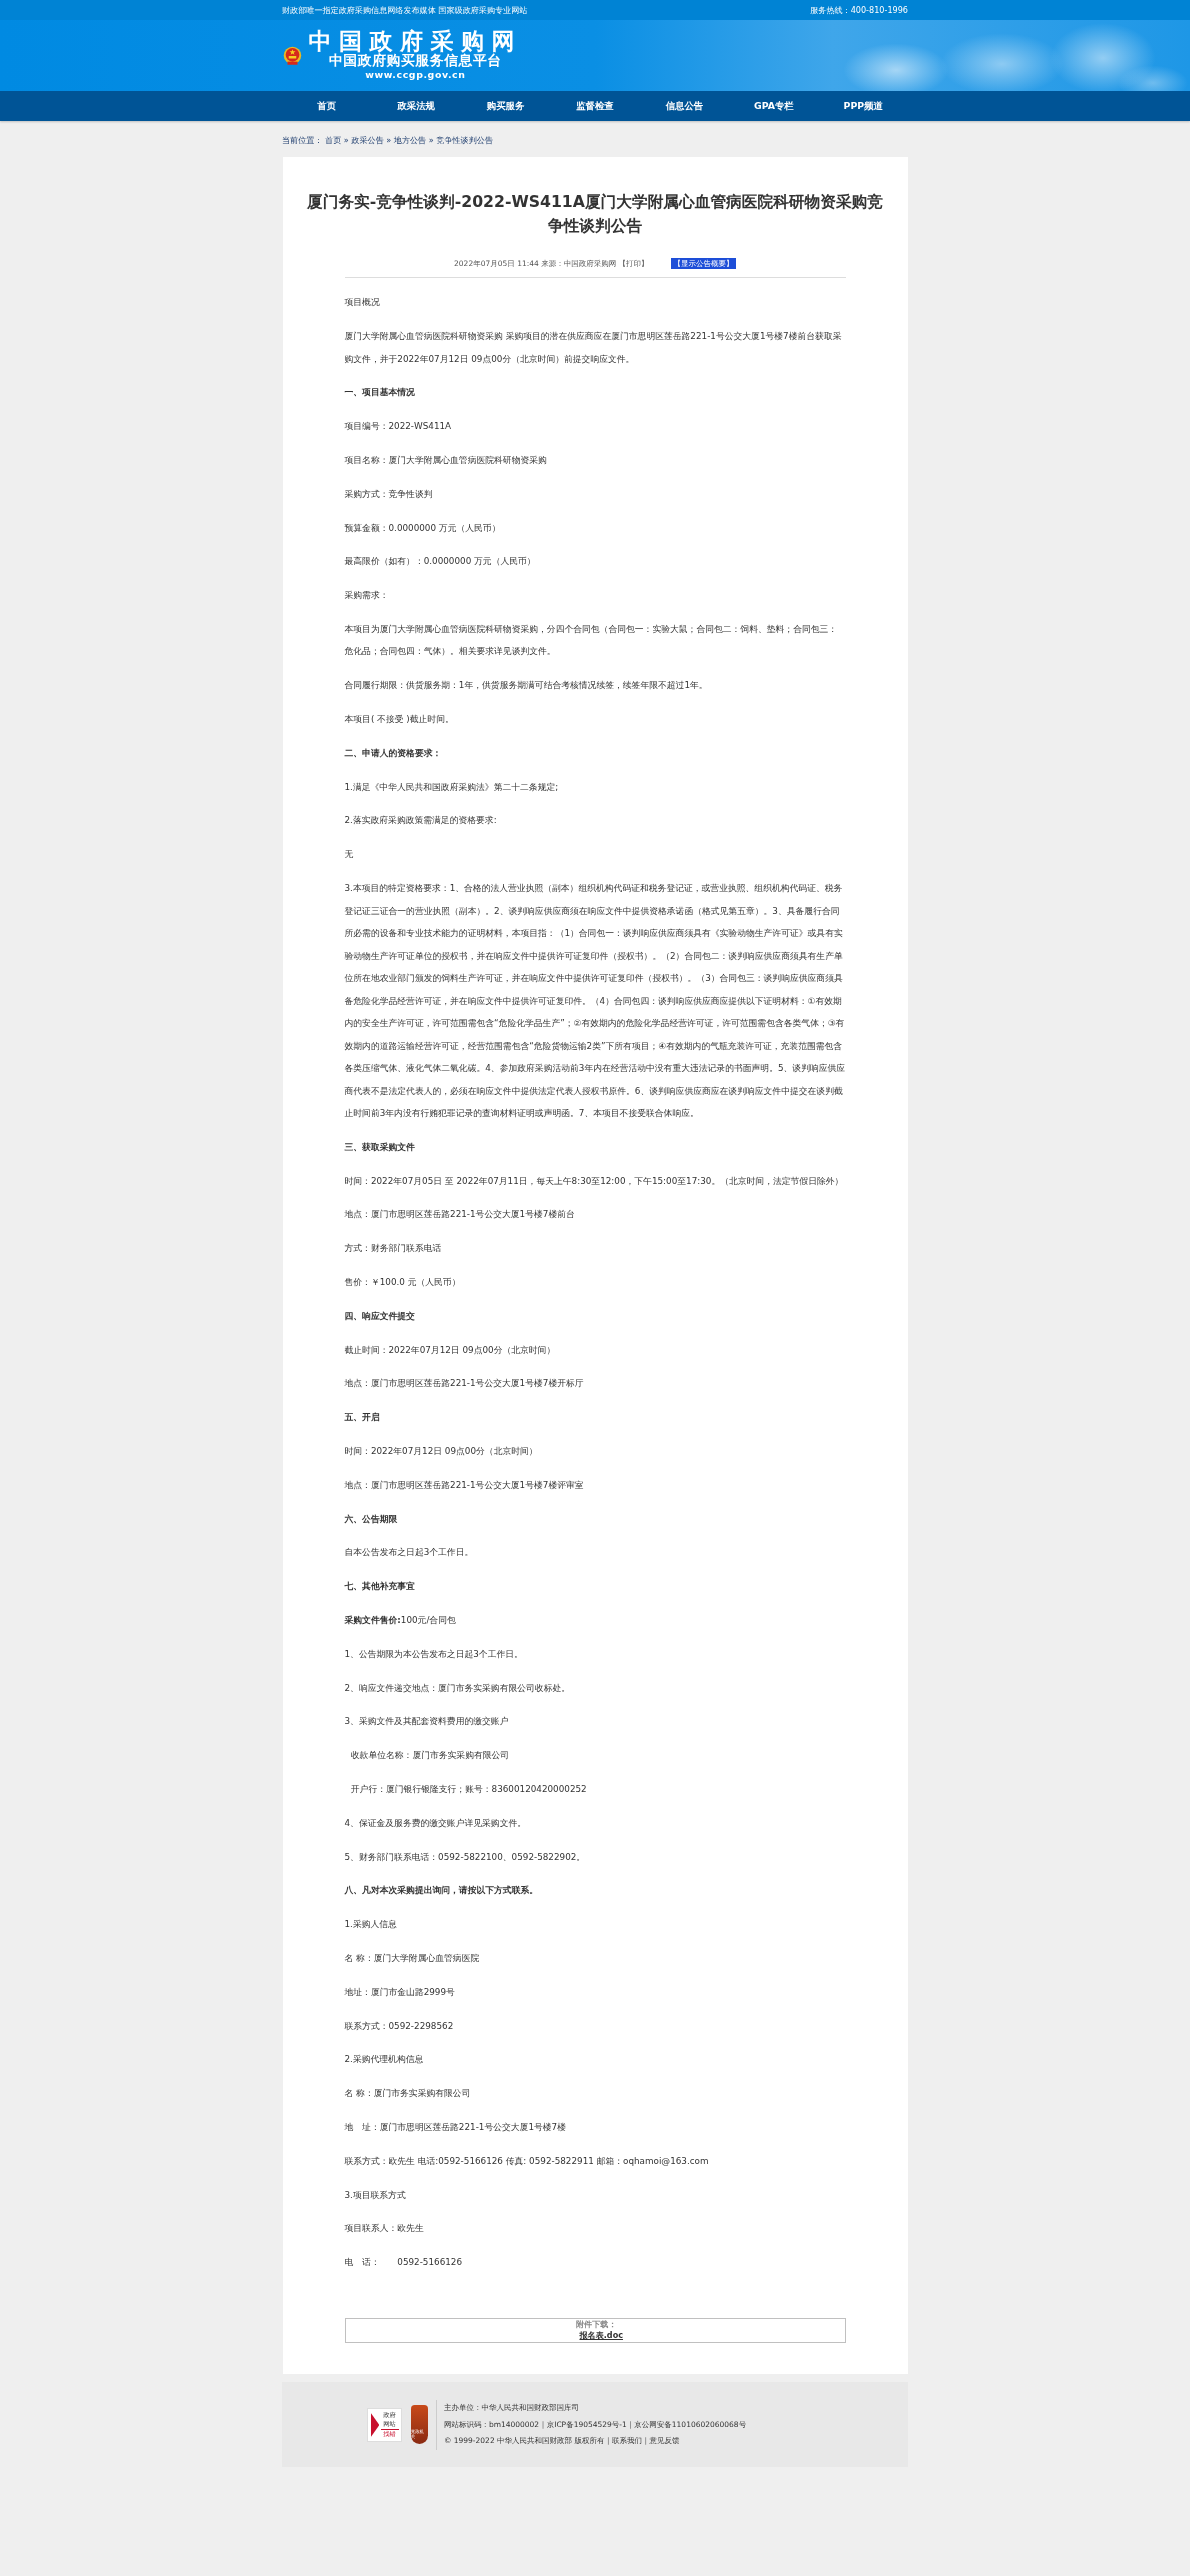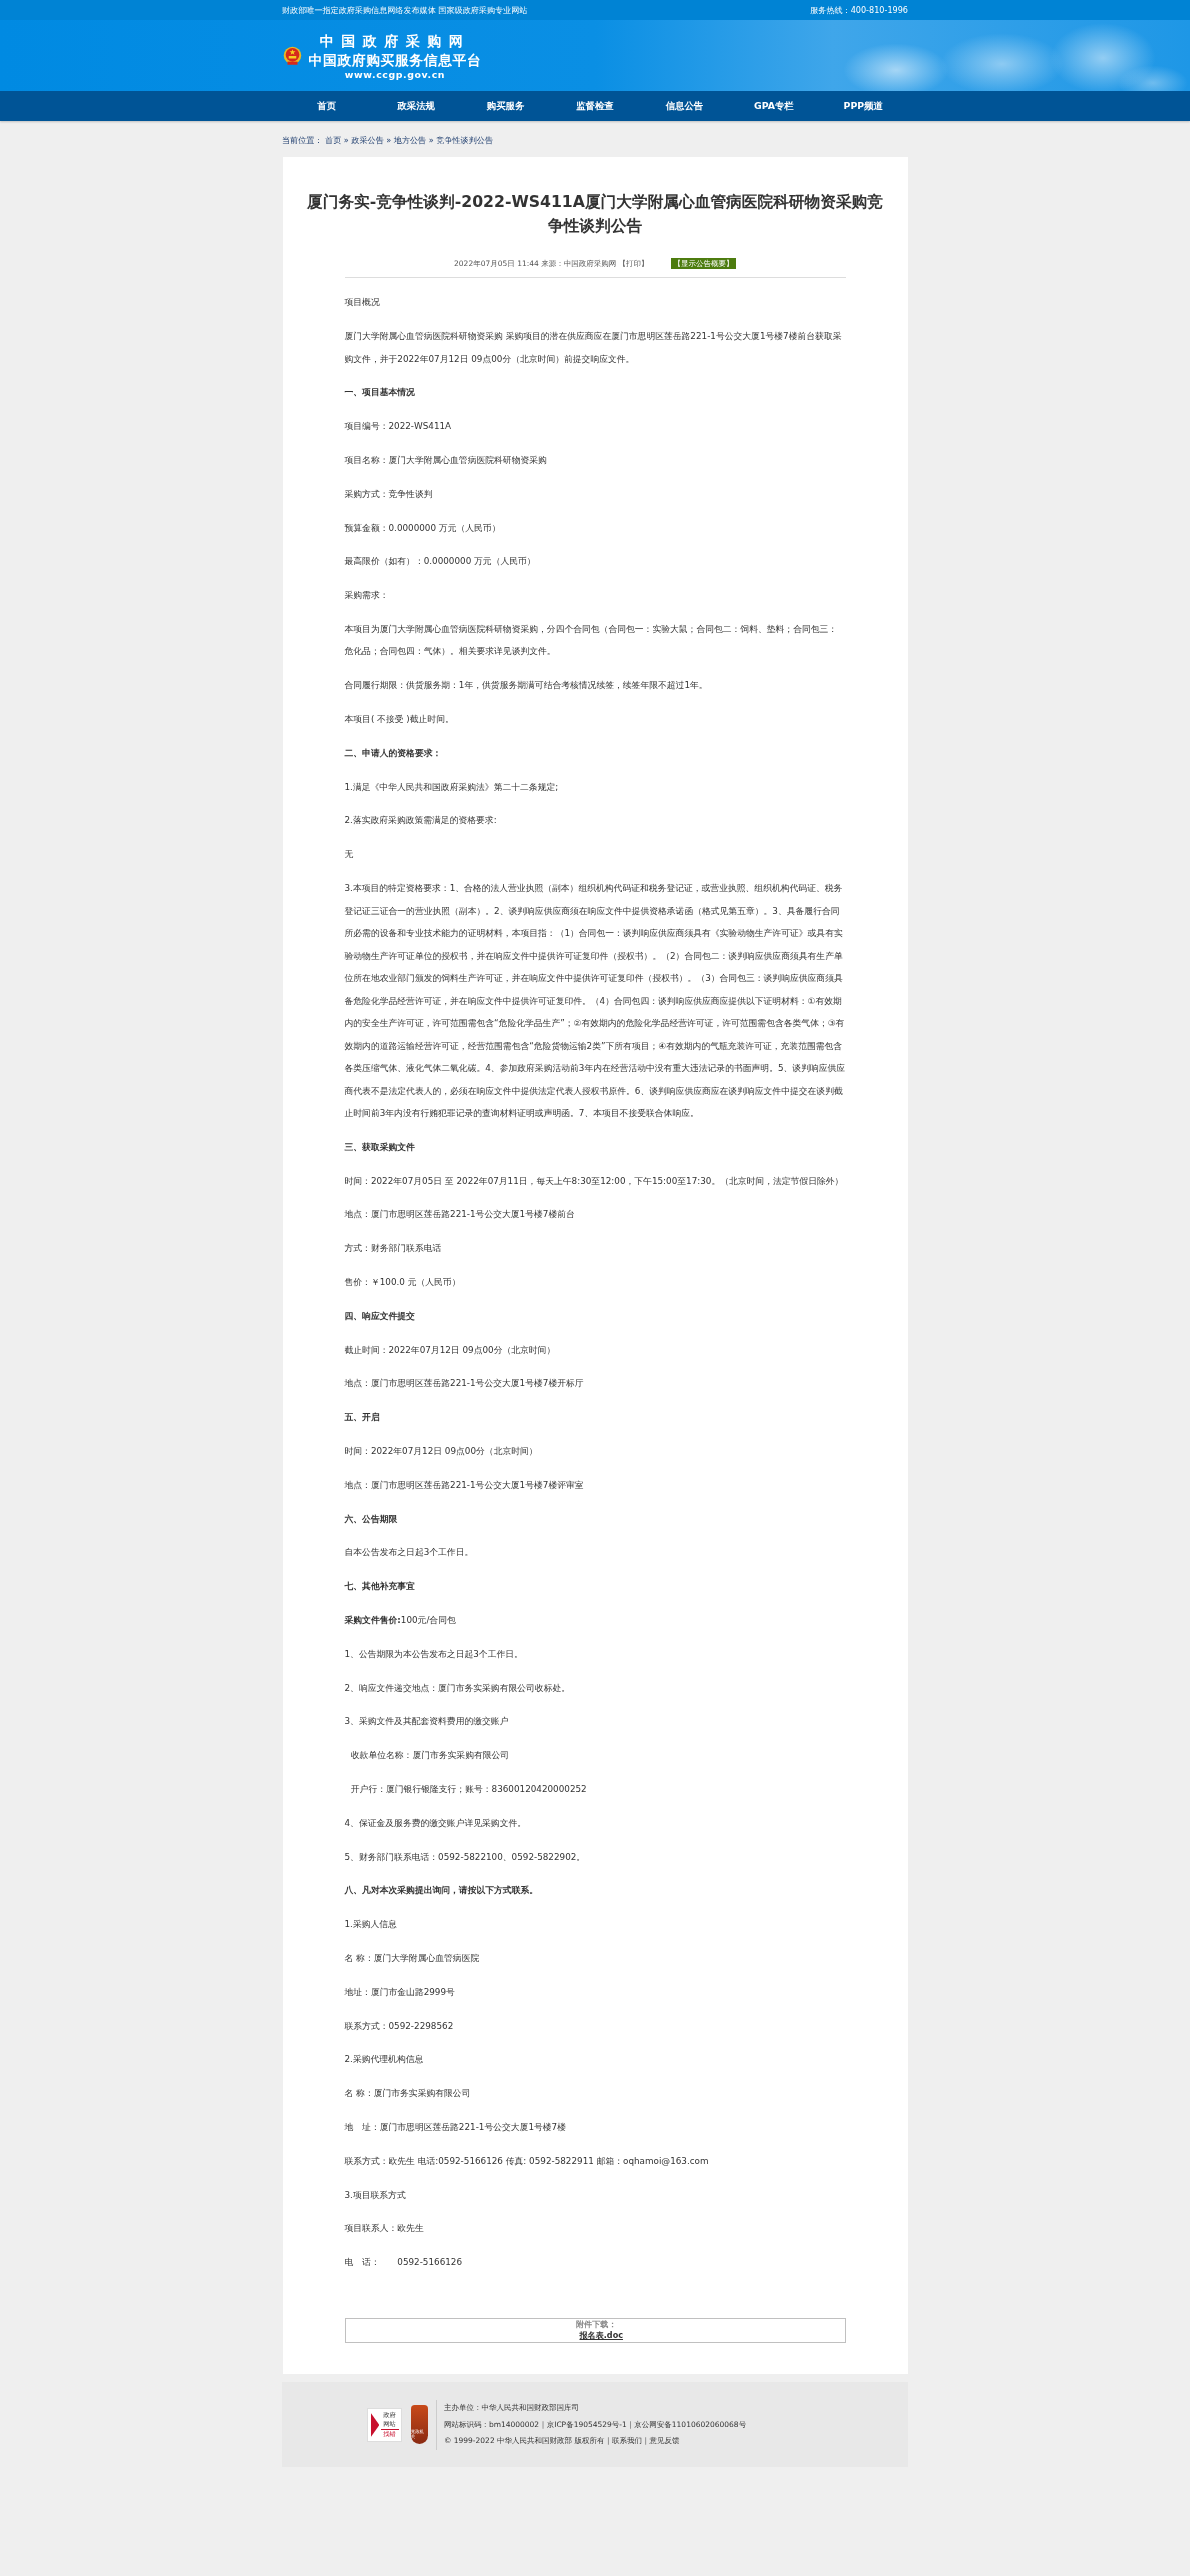--- a/index.html
+++ b/index.html
@@ -8,33 +8,33 @@
   .topbar .inner { width: 626px; margin: 0 auto; display: flex; justify-content: space-between; align-items: center; height: 20px; font-size: 8.1px; color: #fff; }
   .banner { height: 71px; background: linear-gradient(90deg, #008ae2 0%, #0a8fe4 50%, #3fa6ea 70%, #1e97e6 100%); position: relative; overflow: hidden; }
   .banner .inner { width: 626px; margin: 0 auto; height: 71px; display: flex; align-items: center; position: relative; }
   .clouds { position: absolute; right: 0; top: 0; width: 388px; height: 71px;
     background: radial-gradient(ellipse 75px 38px at 94px 50px, rgba(255,255,255,0.55), transparent 70%),
                 radial-gradient(ellipse 88px 44px at 200px 44px, rgba(255,255,255,0.45), transparent 70%),
                 radial-gradient(ellipse 75px 50px at 301px 38px, rgba(255,255,255,0.5), transparent 70%),
                 radial-gradient(ellipse 50px 25px at 351px 63px, rgba(255,255,255,0.35), transparent 70%); }
   .emblem { width: 19px; height: 38px; display: flex; align-items: center; justify-content: center; margin-left: 1.3px; }
   .logo-text { margin-left: 6.3px; color: #fff; display: flex; flex-direction: column; align-items: center; }
-  .logo-l1 { font-size: 14px; font-weight: bold; letter-spacing: 7.5px; line-height: 21px; }
+  .logo-l1 { font-size: 23px; font-weight: bold; letter-spacing: 7.5px; line-height: 21px; }
   .logo-l2 { font-size: 13.8px; font-weight: bold; line-height: 16.3px; letter-spacing: 0.6px; }
   .logo-l3 { font-size: 9.4px; font-weight: bold; line-height: 11.3px; letter-spacing: 0.6px; }
   .nav { height: 30px; background: #005496; box-shadow: 0 1.3px 1.9px rgba(0,0,0,0.2); }
   .nav .inner { width: 626px; margin: 0 auto; display: flex; height: 30px; align-items: center; }
   .nav a { color: #fff; font-size: 9.4px; font-weight: bold; text-decoration: none; width: 94px; text-align: center; display: block; }
   .crumb { width: 626px; margin: 0 auto; padding-top: 13.8px; height: 36px; font-size: 8.1px; color: #1e3d6e; }
   .crumb a { color: #1e3d6e; text-decoration: none; }
   .card { width: 625px; margin: 0 auto; background: #fff; padding: 33px 0 31px 0; }
   .title { text-align: center; font-size: 15.7px; font-weight: bold; color: #333; line-height: 24px; padding: 0 19px; }
   .meta { text-align: center; margin-top: 21px; font-size: 7.5px; color: #555; }
   .meta .print { color: #555; text-decoration: none; }
-  .meta .summary-btn { background: #4d7c0f; color: #fff; padding: 1.3px 2.5px; margin-left: 20px; font-size: 7.5px; cursor: pointer; }
+  .meta .summary-btn { background: #1d4ed8; color: #fff; padding: 1.3px 2.5px; margin-left: 20px; font-size: 7.5px; cursor: pointer; }
   .divider { width: 501px; margin: 7.5px auto 0 auto; border-top: 0.6px solid #ddd; }
   .body { width: 501px; margin: 13.8px auto 0 auto; font-size: 8.8px; color: #333; line-height: 22.5px; }
   .body p { margin-bottom: 11.3px; }
   .body p.h { font-weight: bold; }
   .body p.indent { padding-left: 6.3px; }
   .body b { font-weight: bold; }
   .attach { width: 501px; margin: 44px auto 0 auto; border: 0.6px solid #c0c0c0; height: 25px; display: flex; align-items: center; padding-left: 2.5px; font-size: 8.1px; flex-direction: column; }
   .attach .lbl { color: #888; font-weight: bold; }
   .attach a { color: #333; font-weight: bold; text-decoration: underline; margin-left: 10px; }
   .footer { width: 626px; margin: 8.8px auto 0 auto; background: #e8e8e8; height: 85px; display: flex; align-items: center; padding-left: 85px; }

